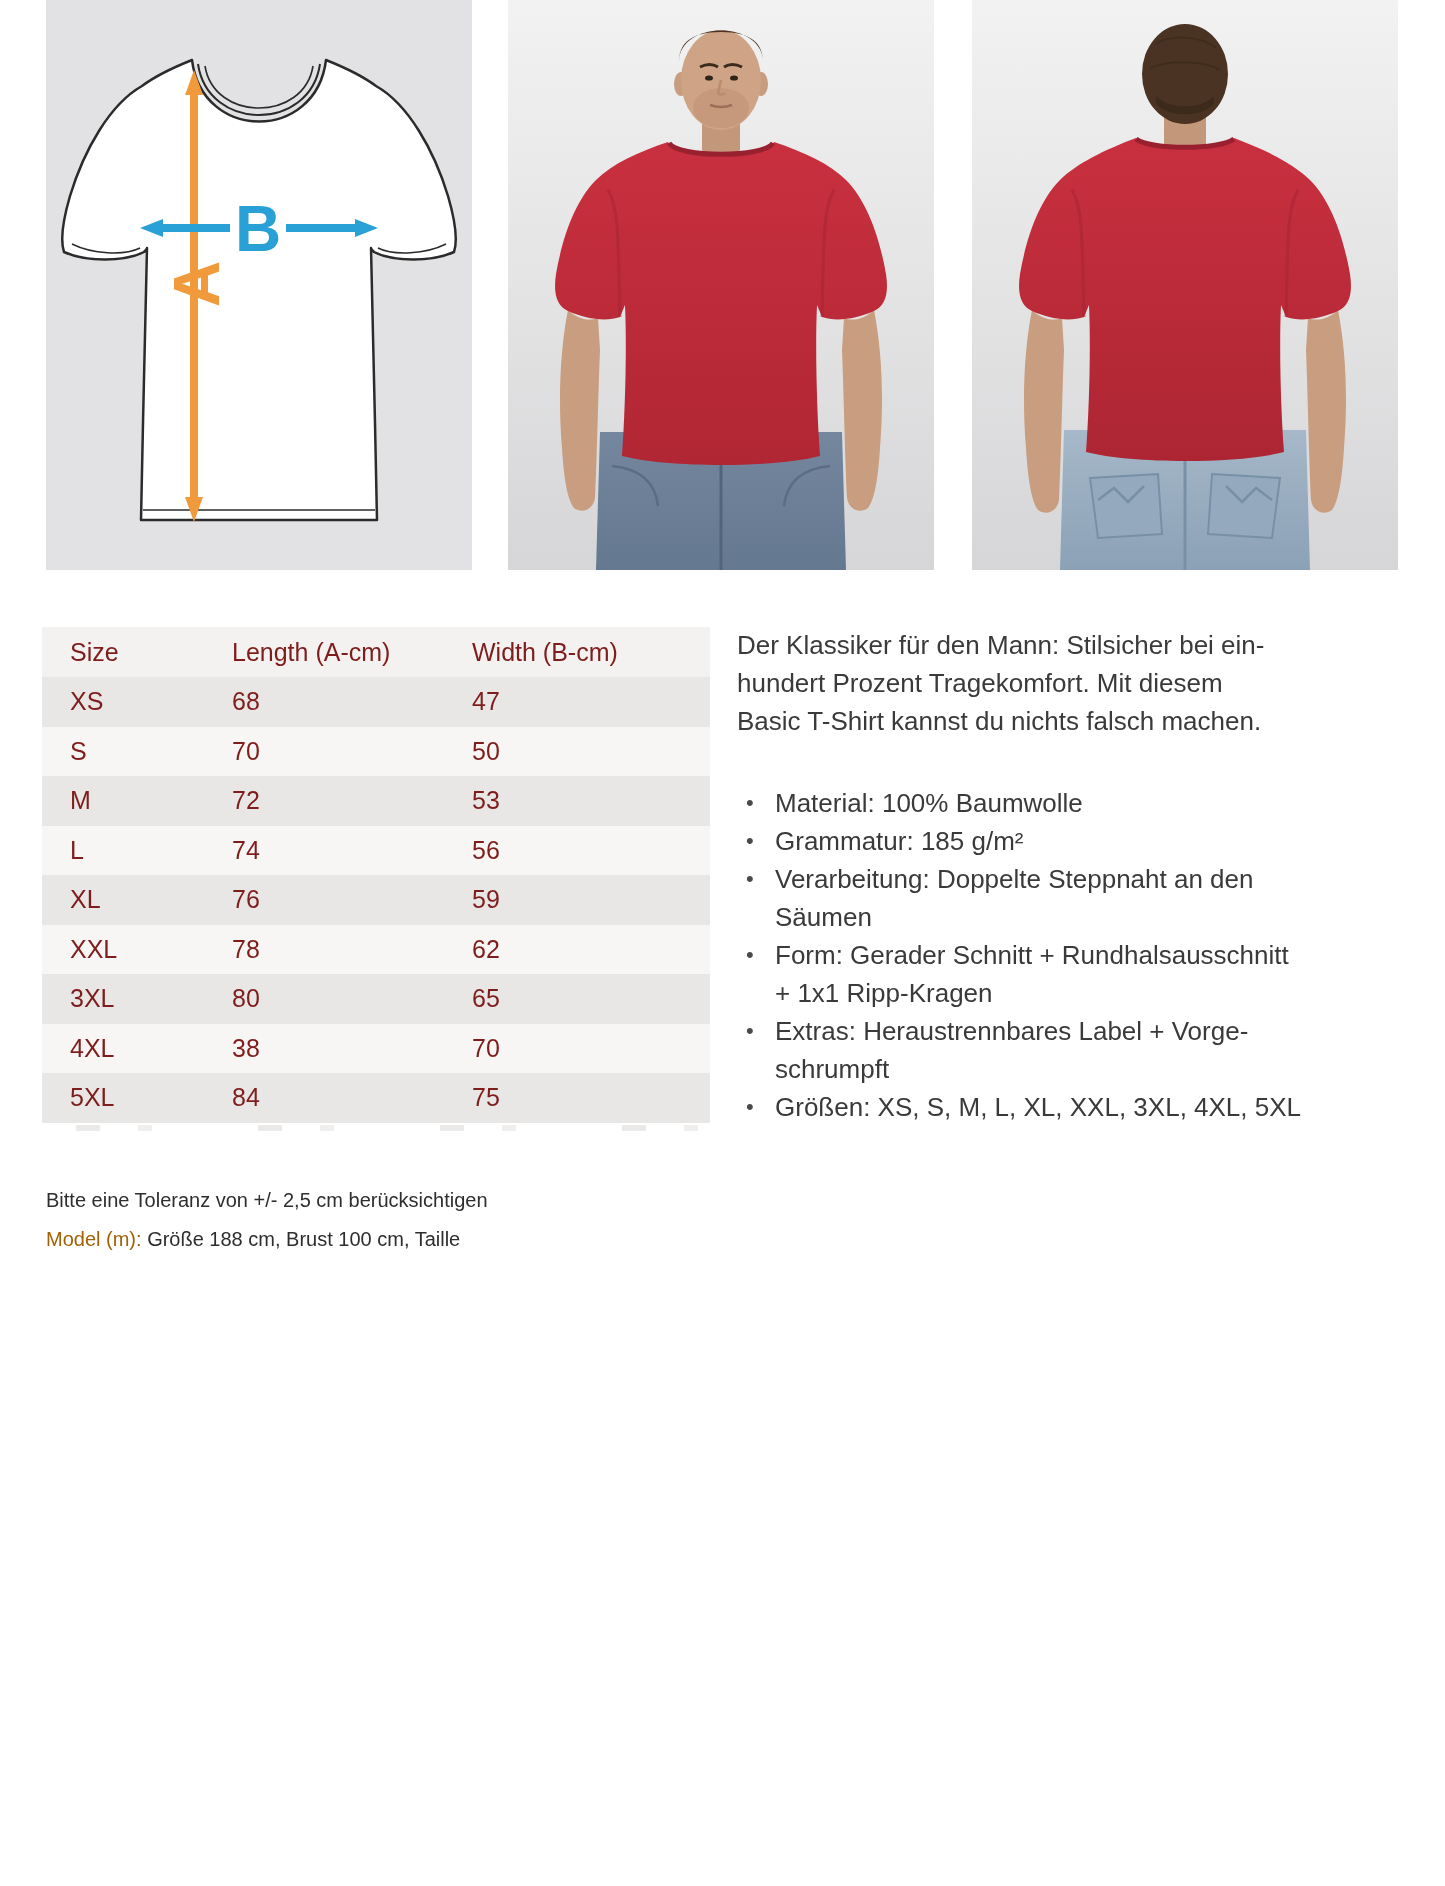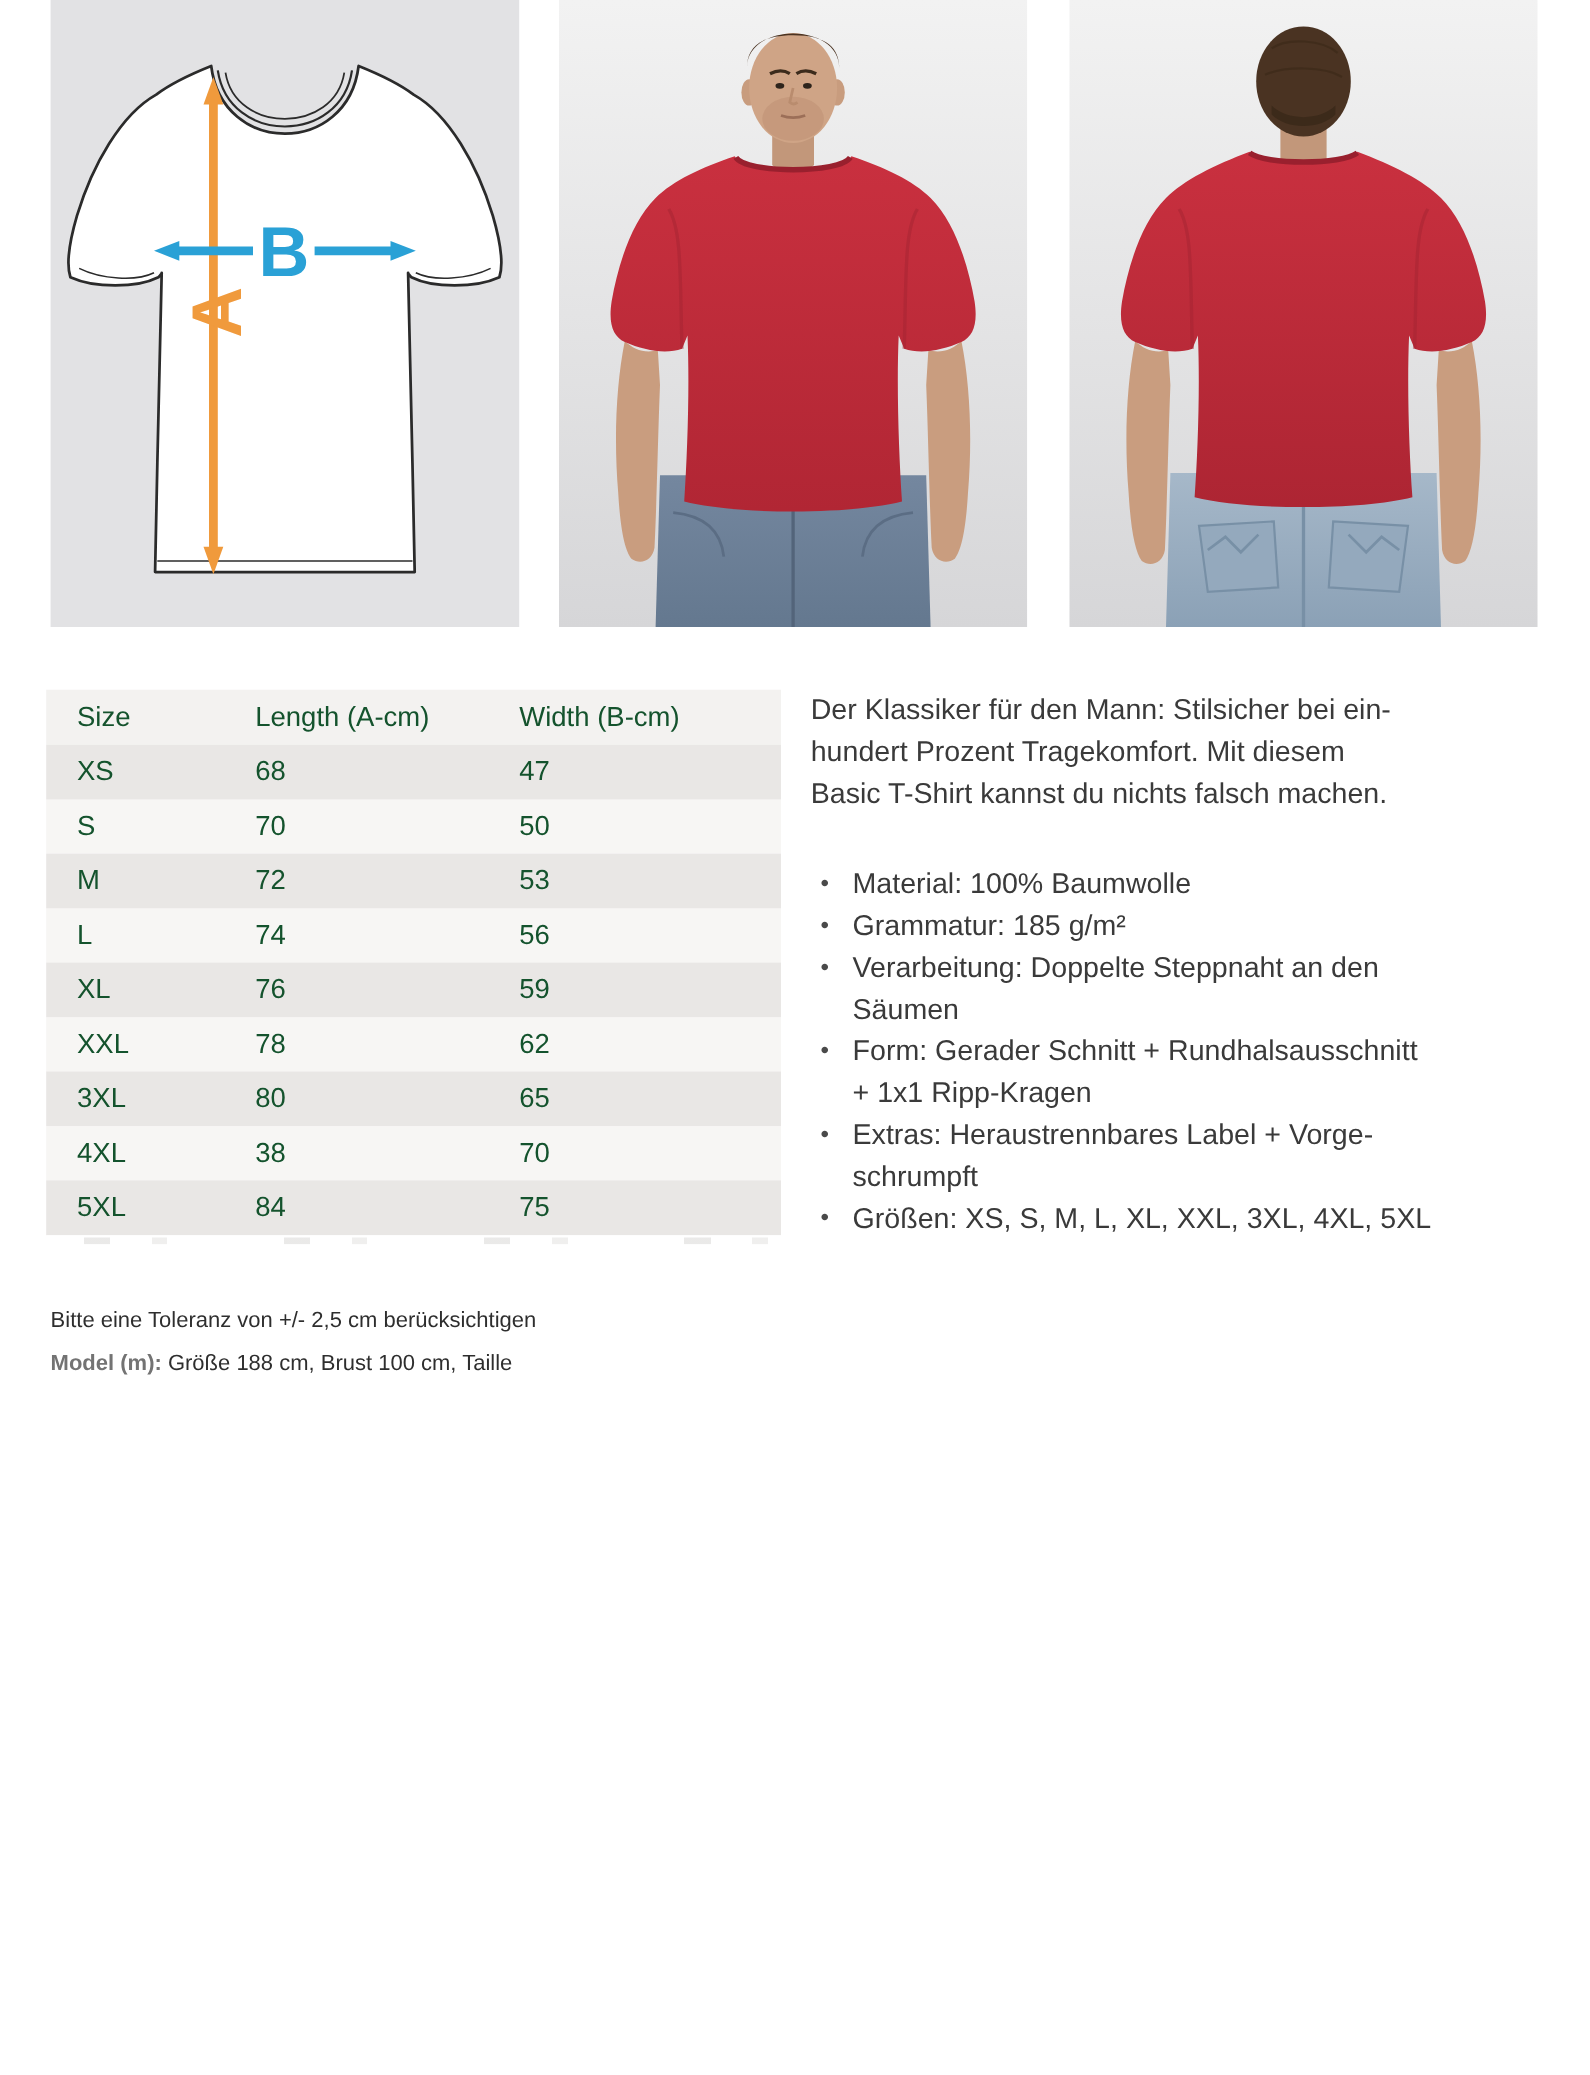--- a/index.html
+++ b/index.html
@@ -7,21 +7,21 @@
     position:relative;width:1445px;height:1886px;background:#ffffff;overflow:hidden;
     font-family:"Liberation Sans","DejaVu Sans",sans-serif;color:#3a3a3a;
   }
   
   .panel{position:absolute;top:0;height:570px;width:426px;overflow:hidden;}
   .panel svg{display:block;}
   .panel.diagram{left:46px;background:#e2e2e4;}
   .panel.front{left:508px;}
   .panel.back{left:972px;}
   
-  .size-table{position:absolute;left:42px;top:627px;width:668px;font-size:25px;color:#14532d;}
+  .size-table{position:absolute;left:42px;top:627px;width:668px;font-size:25px;color:#7f1d1d;}
   .trow{position:relative;height:49.5px;line-height:49.5px;}
   .trow.thead{height:50px;line-height:50px;background:#f3f2f0;}
   .trow.dark{background:#e9e7e5;}
   .trow.light{background:#f7f6f4;}
   .tcell{position:absolute;top:0;white-space:nowrap;}
   .tcell.c0{left:28px;}
   .tcell.c1{left:190px;}
   .tcell.c2{left:430px;}
   .cropped-row{
     position:relative;height:13px;background:#ffffff;overflow:hidden;
@@ -35,21 +35,21 @@
   
   .description{position:absolute;left:737px;top:626px;width:660px;font-size:26px;line-height:38px;color:#3a3a3a;}
   .description .line{white-space:nowrap;}
   .bullets{margin-top:44px;}
   .bullet-item{display:flex;}
   .bullet-item .marker{width:38px;padding-left:9px;box-sizing:border-box;font-size:22px;color:#4a4a4a;}
   .bullet-item .bullet-text{flex:1;}
   
   .notes{position:absolute;left:46px;top:1181px;width:660px;font-size:20px;line-height:39px;color:#2e2e2e;}
   .notes .line{white-space:nowrap;}
-  .notes b{font-weight:700;color:#737373;}
+  .notes b{font-weight:400;color:#a16207;}
 </style>
 </head>
 <body>
 
 <div class="page">
 
   <div class="panel diagram">
     <svg width="426" height="570" viewBox="0 0 426 570">
 
       <path d="M146,60 C136,64 112,74 96,86 C64,104 38,150 24,196 C17,220 14,240 18,252

